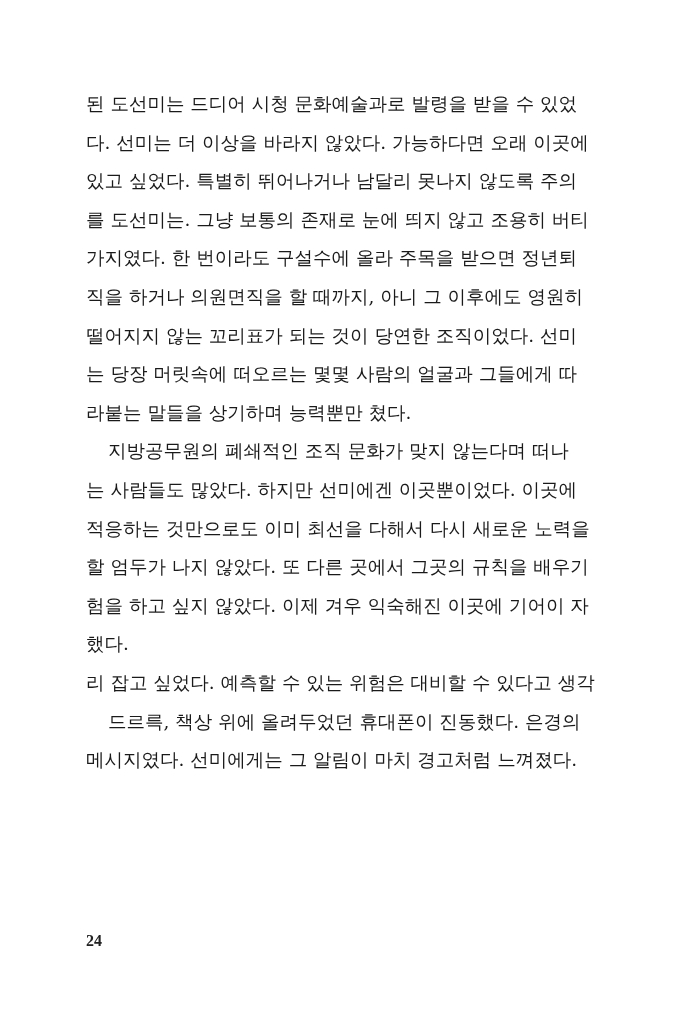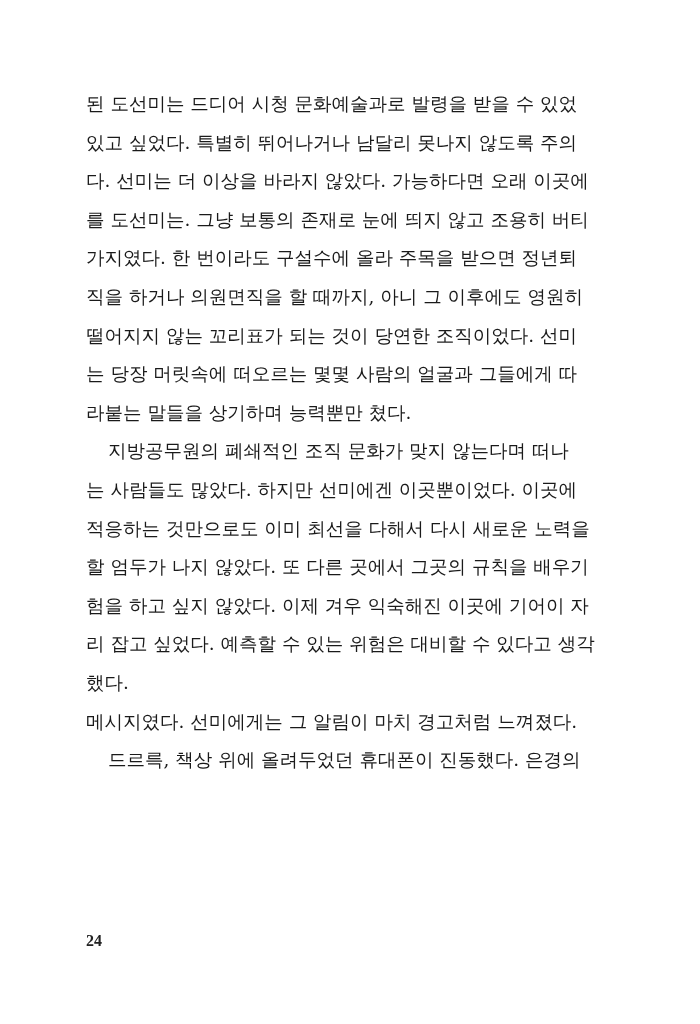--- a/index.html
+++ b/index.html
@@ -18,32 +18,32 @@
     font-family: "Liberation Serif", "DejaVu Serif", serif;
     font-size: 16px; color: #222; font-weight: bold;
   }
 </style>
 </head>
 <body>
 
 <div class="page">
   <div class="text-block">
     <span class="line">된 도선미는 드디어 시청 문화예술과로 발령을 받을 수 있었</span>
+    <span class="line">다. 선미는 더 이상을 바라지 않았다. 가능하다면 오래 이곳에</span>
     <span class="line">있고 싶었다. 특별히 뛰어나거나 남달리 못나지 않도록 주의</span>
-    <span class="line">다. 선미는 더 이상을 바라지 않았다. 가능하다면 오래 이곳에</span>
     <span class="line">를 도선미는. 그냥 보통의 존재로 눈에 띄지 않고 조용히 버티</span>
     <span class="line">가지였다. 한 번이라도 구설수에 올라 주목을 받으면 정년퇴</span>
     <span class="line">직을 하거나 의원면직을 할 때까지, 아니 그 이후에도 영원히</span>
     <span class="line">떨어지지 않는 꼬리표가 되는 것이 당연한 조직이었다. 선미</span>
     <span class="line">는 당장 머릿속에 떠오르는 몇몇 사람의 얼굴과 그들에게 따</span>
     <span class="line last">라붙는 말들을 상기하며 능력뿐만 쳤다.</span>
     <span class="line indent">지방공무원의 폐쇄적인 조직 문화가 맞지 않는다며 떠나</span>
     <span class="line">는 사람들도 많았다. 하지만 선미에겐 이곳뿐이었다. 이곳에</span>
     <span class="line">적응하는 것만으로도 이미 최선을 다해서 다시 새로운 노력을</span>
     <span class="line">할 엄두가 나지 않았다. 또 다른 곳에서 그곳의 규칙을 배우기</span>
     <span class="line">험을 하고 싶지 않았다. 이제 겨우 익숙해진 이곳에 기어이 자</span>
+    <span class="line last">했다.</span>
     <span class="line">리 잡고 싶었다. 예측할 수 있는 위험은 대비할 수 있다고 생각</span>
-    <span class="line last">했다.</span>
+    <span class="line indent">드르륵, 책상 위에 올려두었던 휴대폰이 진동했다. 은경의</span>
     <span class="line">메시지였다. 선미에게는 그 알림이 마치 경고처럼 느껴졌다.</span>
-    <span class="line indent">드르륵, 책상 위에 올려두었던 휴대폰이 진동했다. 은경의</span>
   </div>
   <div class="page-number">24</div>
 </div>
 
 </body></html>

